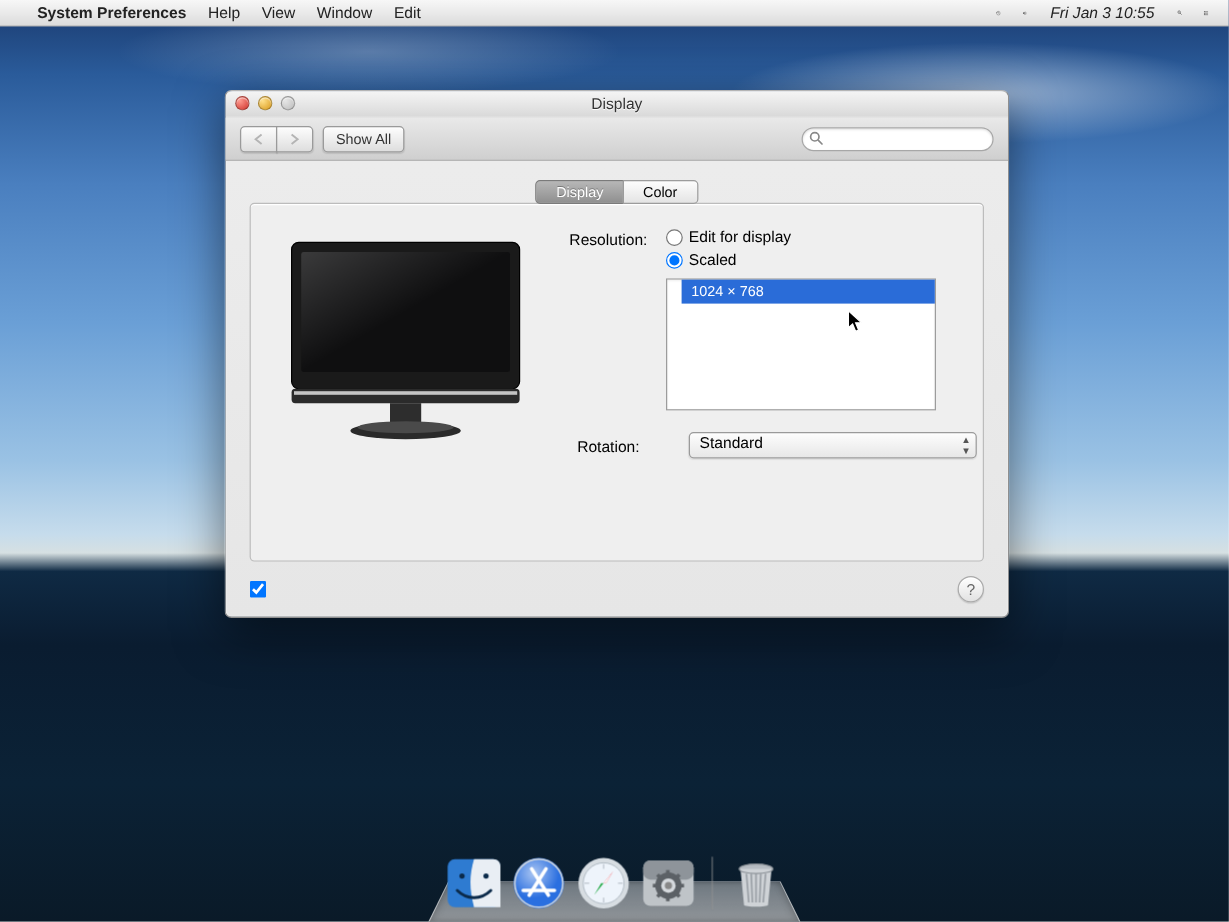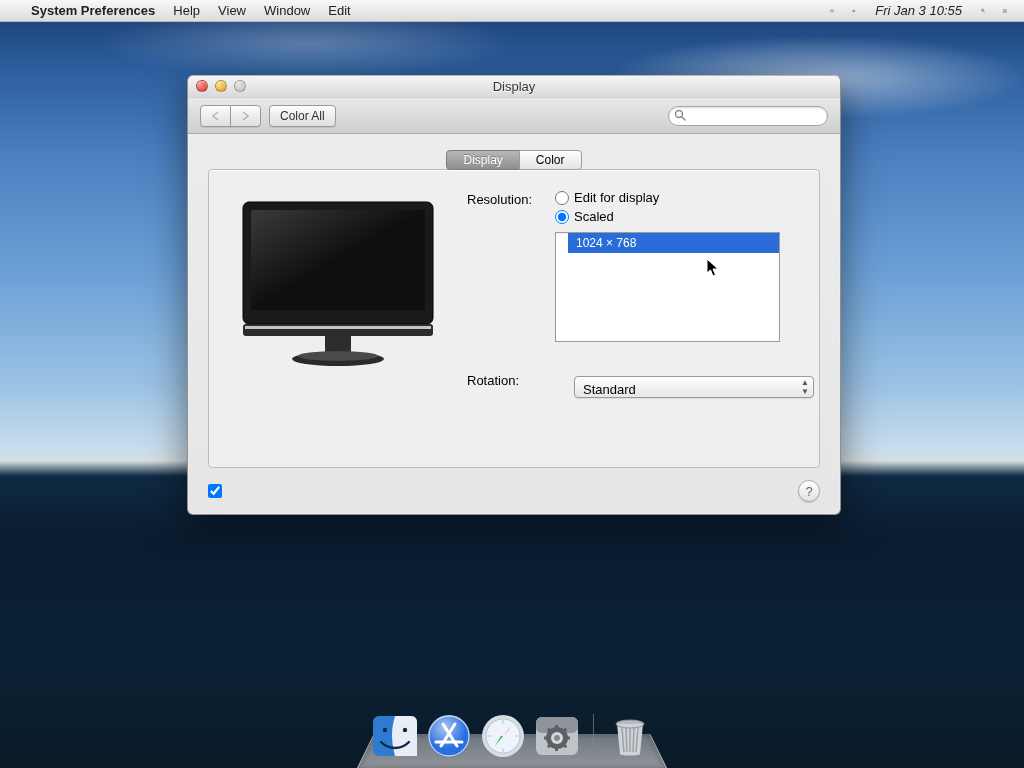--- a/index.html
+++ b/index.html
@@ -114,40 +114,40 @@
     border:1px solid #bcbcbc; border-radius:4px; background:#efefef;
     flex:1; padding:20px 24px 24px 24px; display:flex; gap:24px;
     box-shadow: inset 0 1px 0 #fff;
     position:relative;
   }
 
   .monitor-col { width:230px; display:flex; align-items:flex-start; justify-content:center; padding-top:6px;}
   .controls-col { flex:1; }
 
   .row { display:flex; align-items:flex-start; margin-bottom:8px; }
-  .row > label { width:80px; text-align:left; margin-right:8px; font-size:13px; padding-top:2px; }
+  .row > label { width:80px; text-align:center; margin-right:8px; font-size:13px; padding-top:2px; }
   .radios { display:flex; flex-direction:column; gap:4px; font-size:13px; }
   .radio { display:flex; align-items:center; gap:5px; }
   .radio input { width:14px; height:14px; }
 
   .listbox {
     margin-left:88px; width:225px; height:110px;
     border:1px solid #9c9c9c; background:#fff;
     box-shadow: inset 0 1px 2px rgba(0,0,0,0.08);
     font-size:12px;
   }
   .listbox .opt { padding:3px 8px; }
   .listbox .opt.sel { background:#2a6cd8; color:#fff;margin-left:12px; }
 
   .select {
-    display:flex; align-items:flex-end; height:22px; width:240px;
+    display:flex; align-items:flex-start; height:22px; width:240px;
     border:1px solid #9a9a9a; border-radius:4px;
     background: linear-gradient(#fdfdfd,#e7e7e7);
     box-shadow: 0 1px 0 rgba(255,255,255,0.7) inset, 0 1px 1px rgba(0,0,0,0.08);
-    font-size:13px; padding:0 20px 0 8px; position:relative;margin-top:16px;
+    font-size:13px; padding:0 20px 0 8px; position:relative;
   }
   .select .arrows { position:absolute; right:4px; top:2px; font-size:8px; line-height:8px; color:#555; display:flex; flex-direction:column; gap:1px;}
 
   .footer-row { display:flex; align-items:center; margin-top:12px; font-size:13px; }
   .footer-row input[type=checkbox]{ width:14px; height:14px; margin-right:6px;}
   .helpbtn {
     margin-left:auto; width:22px; height:22px; border-radius:50%;
     border:1px solid #aaa; background:linear-gradient(#fff,#e2e2e2);
     display:flex; align-items:center; justify-content:center;
     color:#666; font-size:13px;
@@ -240,21 +240,21 @@
           <svg width="9" height="10" viewBox="0 0 9 10">
               <path d="M7 1 L2 5 L7 9" fill="none" stroke="#b4b4b4" stroke-width="1.6"></path>
             </svg>
         </div>
         <div class="btn disabled">
           <svg width="9" height="10" viewBox="0 0 9 10">
               <path d="M2 1 L7 5 L2 9" fill="none" stroke="#b4b4b4" stroke-width="1.6"></path>
             </svg>
         </div>
       </div>
-      <div class="btn">Color All</div>
+      <div class="btn">Show All</div>
       <div class="searchwrap">
         <span class="mag">
           <svg width="13" height="13" viewBox="0 0 13 13">
               <circle cx="5" cy="5" r="3.5" fill="none" stroke="#888" stroke-width="1.4"></circle>
               <line x1="8" y1="8" x2="11" y2="11" stroke="#888" stroke-width="1.4" stroke-linecap="round"></line>
             </svg>
         </span>
         <input type="text" placeholder="" style="">
       </div>
     </div>

